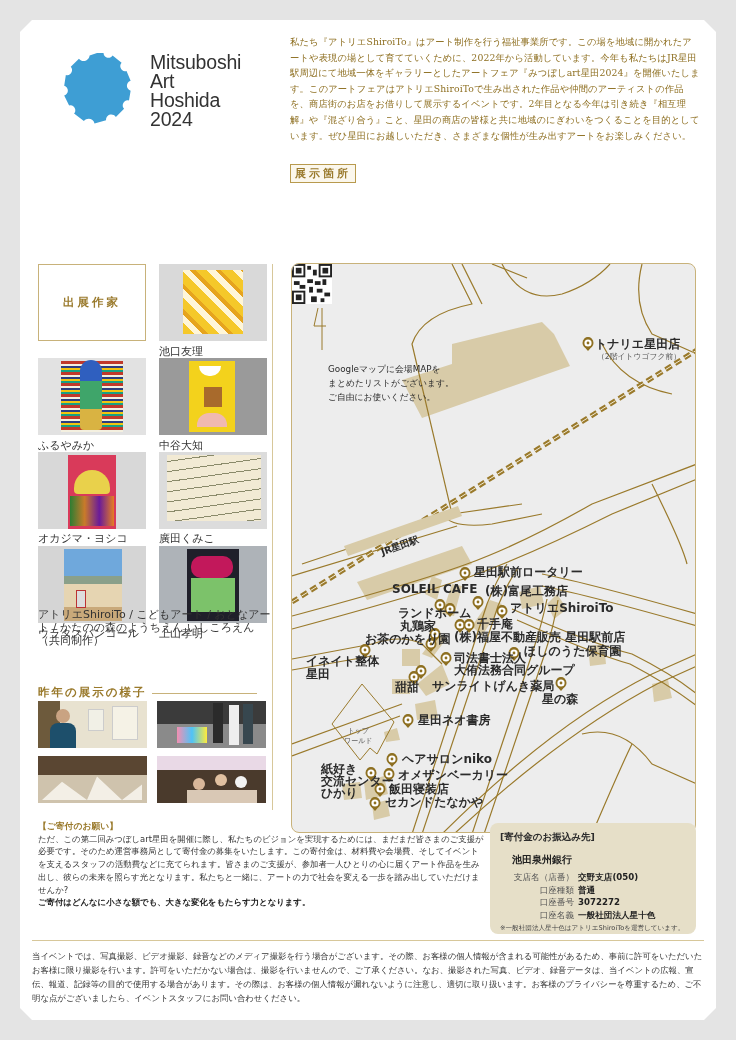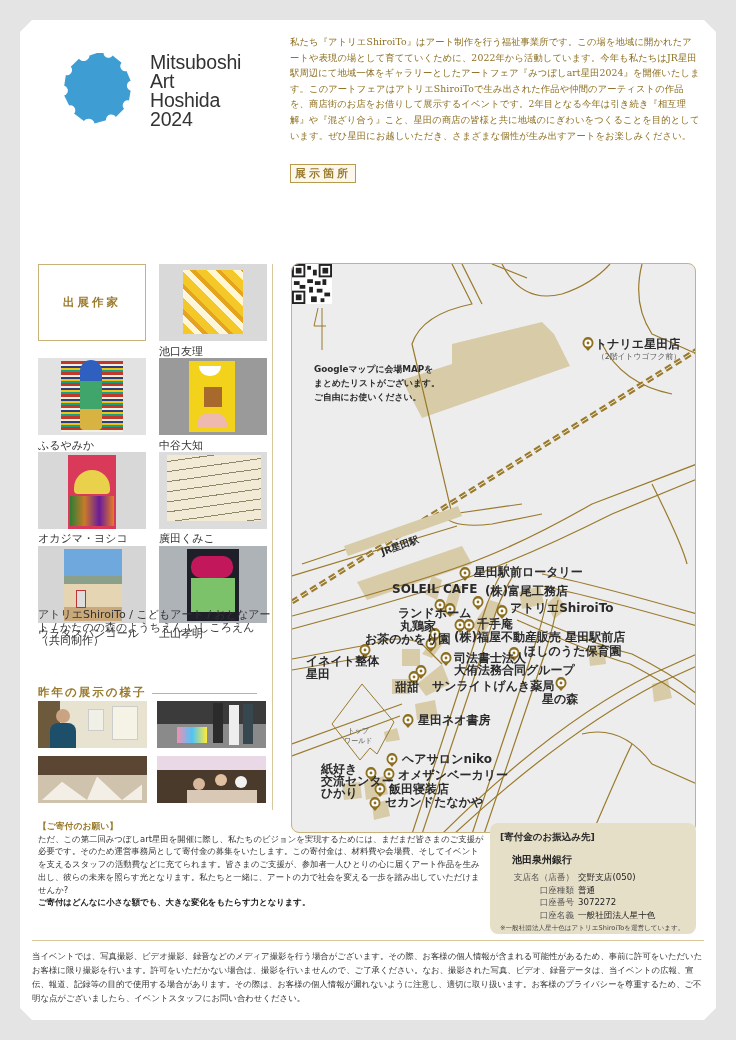--- a/index.html
+++ b/index.html
@@ -26,32 +26,32 @@
   .artists-note{position:absolute;left:18px;top:588px;width:235px;font-size:11px;line-height:13px;color:#333}
   .last-year{position:absolute;left:18px;top:665px;font-size:11.5px;font-weight:bold;color:#9a7a2c;letter-spacing:2px;white-space:nowrap}
   .last-year-line{position:absolute;left:132px;top:673px;width:105px;height:1px;background:#c8b27a}
   .photo{position:absolute;width:109px;height:47px;overflow:hidden}
   
   .map{position:absolute;left:271px;top:243px;width:405px;height:570px;background:#ededed;border:1px solid #c8b27a;border-radius:8px;overflow:hidden}
   .map svg{position:absolute;left:0;top:0}
   .pin-label{position:absolute;font-size:12px;font-weight:bold;color:#2b2b2b;white-space:nowrap;line-height:11px}
   .pin-label.sub{font-weight:normal;color:#555}
   .compass{position:absolute;left:22px;top:22px;font-family:"DejaVu Serif",serif;font-weight:bold;font-size:11px;color:#9a7a2c}
-  .map-note{position:absolute;left:22px;top:98px;font-size:8.8px;font-weight:bold;line-height:14px;color:#2b2b2b}
+  .map-note{position:absolute;left:36px;top:98px;font-size:8.8px;font-weight:normal;line-height:14px;color:#2b2b2b}
   .qr{position:absolute;left:24px;top:149px;width:40px;height:40px}
   
   .donation{position:absolute;left:18px;top:800px;width:448px;font-size:8.4px;line-height:12.7px;color:#333}
   .donation .ttl{color:#9a7a2c;font-weight:bold;font-size:8.8px}
   .donation .strong{font-weight:bold;color:#222}
   .bank{position:absolute;left:470px;top:803px;width:206px;height:111px;background:#e6dfc8;border-radius:8px;padding:8px 10px}
   .bank .ttl{font-size:9.5px;font-weight:bold;color:#2b2b2b}
   .bank .name{font-size:10px;font-weight:bold;margin:9px 0 4px 12px;color:#222}
   .bank-row{display:flex;font-size:8.6px;line-height:12.5px;margin-left:12px}
   .bank-row .k{width:62px;text-align:right;color:#555;margin-right:4px}
-  .bank-row .v{font-weight:normal;color:#222}
+  .bank-row .v{font-weight:bold;color:#222}
   .bank .note{font-size:6.6px;color:#444;margin-top:3px;white-space:nowrap}
   .divider-h{position:absolute;left:12px;top:920px;width:672px;height:1px;background:#d7c79a}
   .footer{position:absolute;left:12px;top:929px;width:674px;font-size:8.4px;line-height:14px;color:#333}
 </style>
 </head>
 <body>
 
 <div class="page">
 
   <div class="logo">

